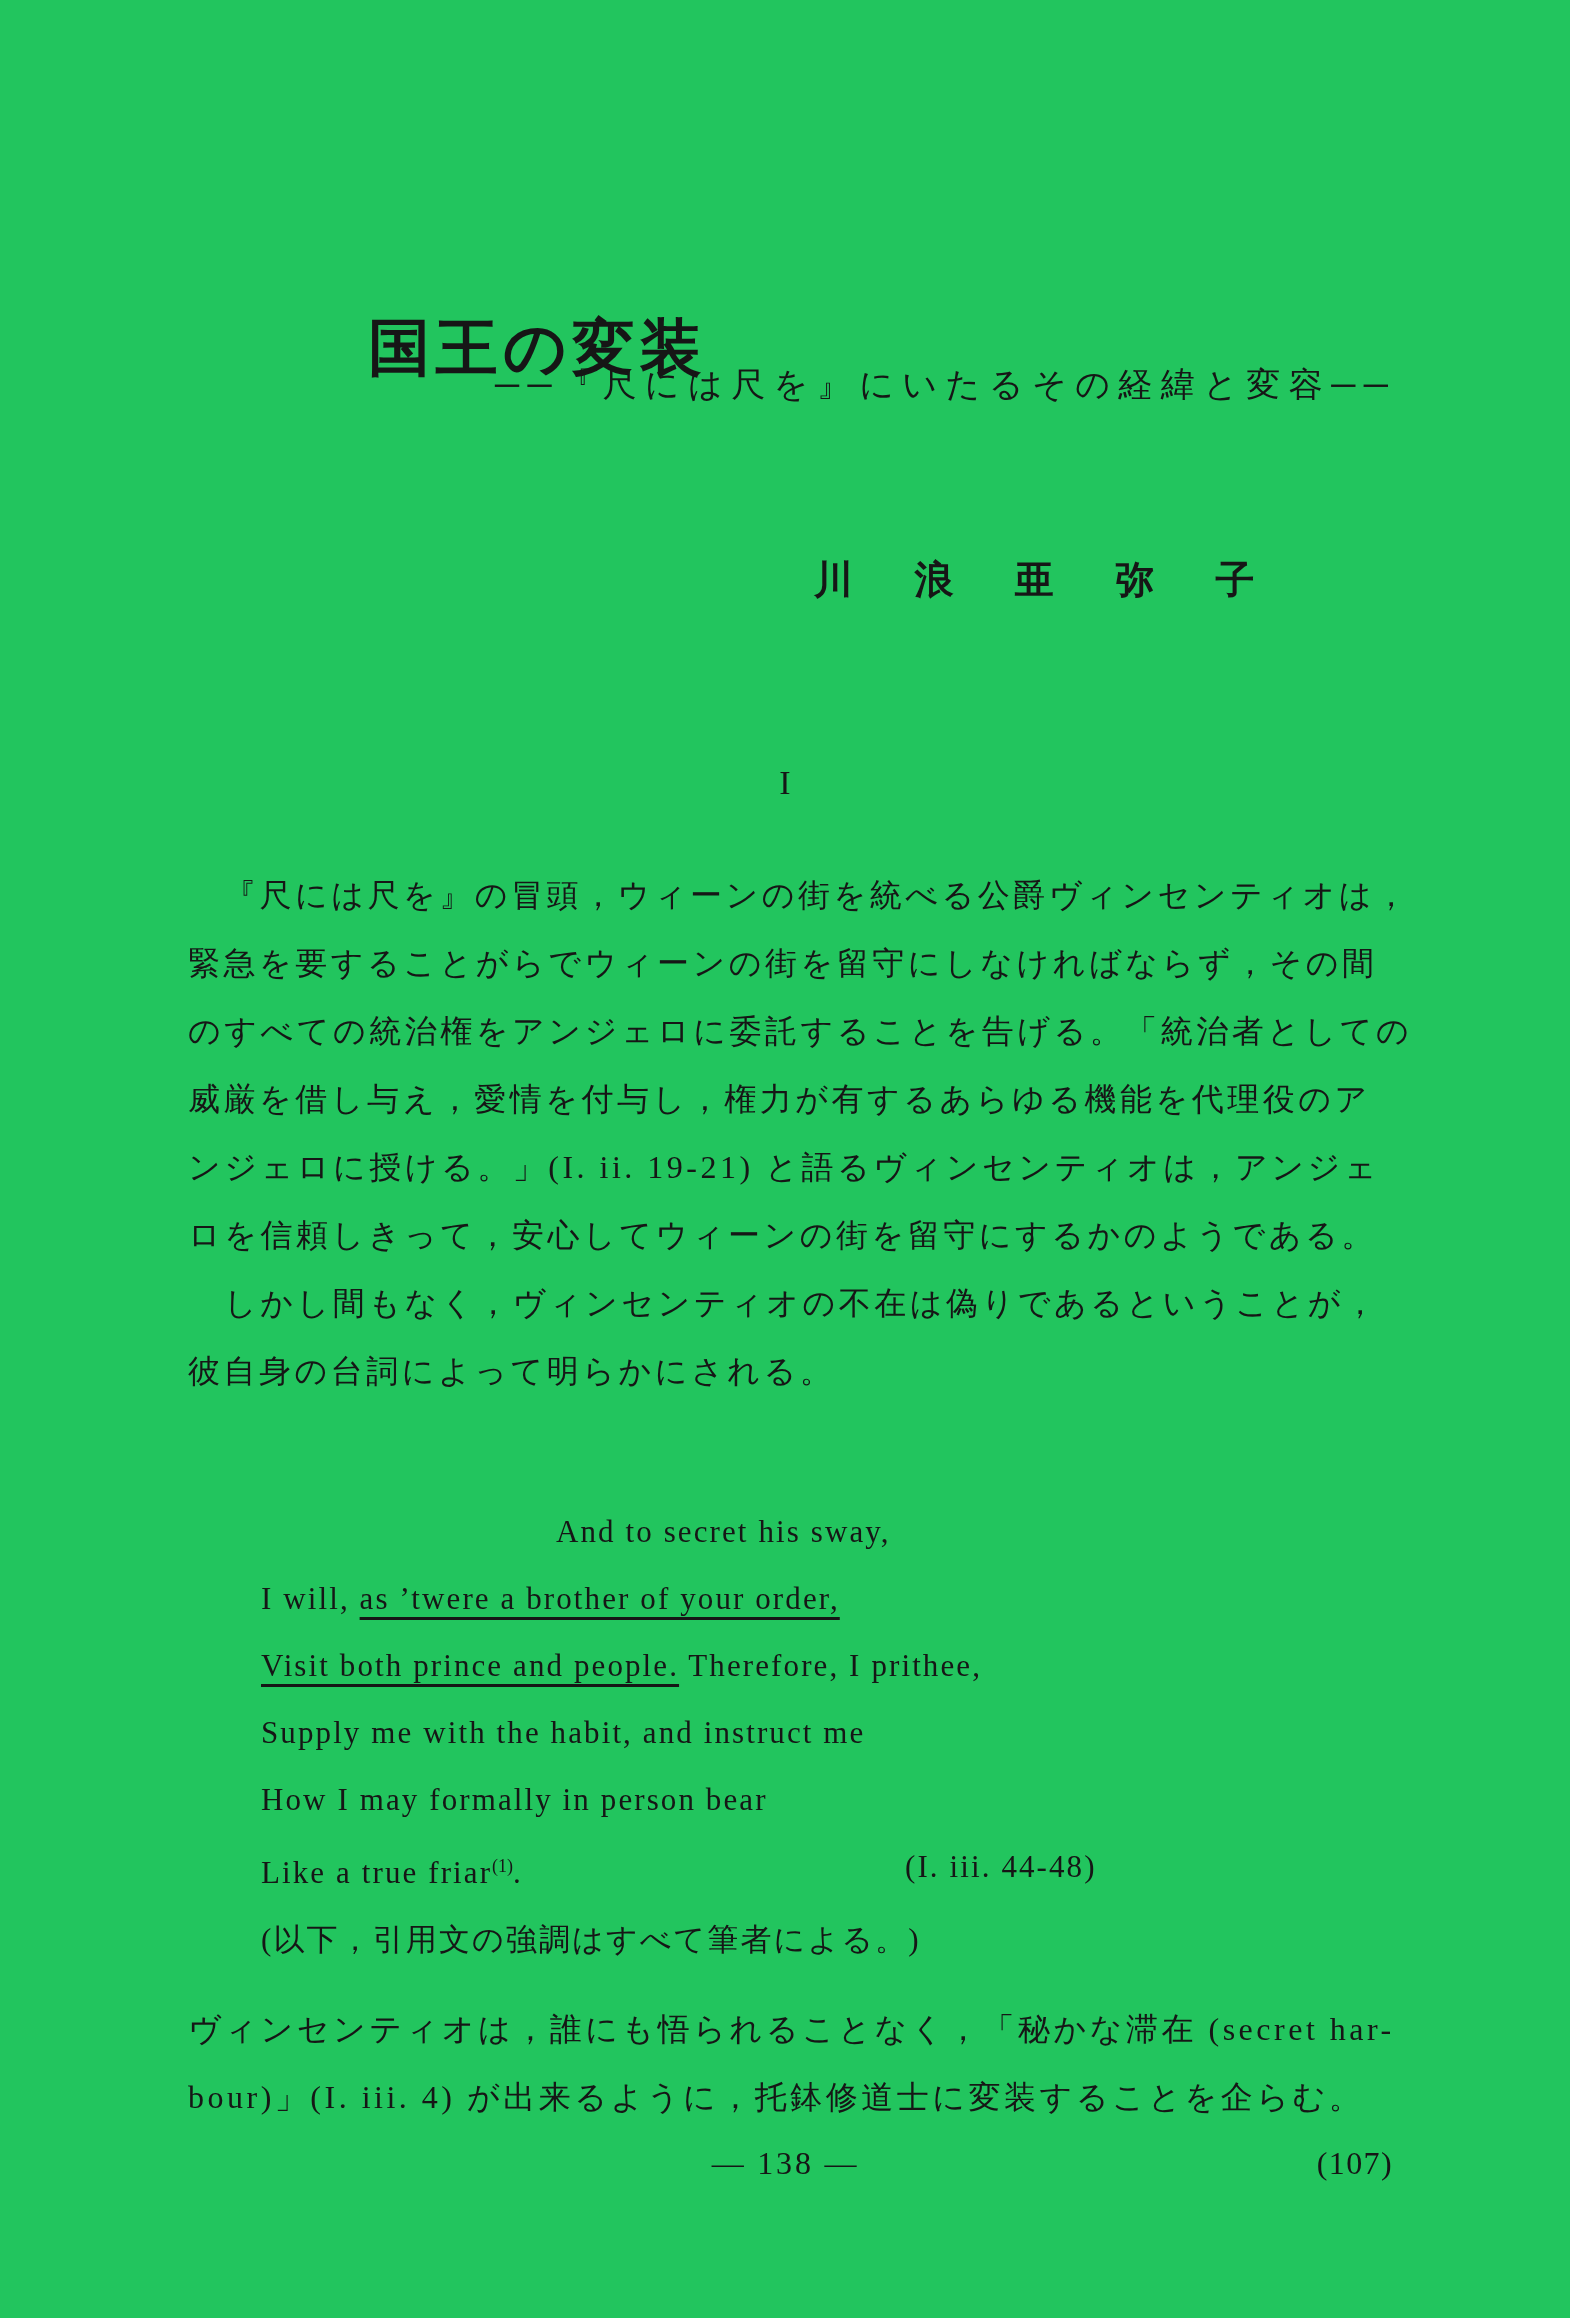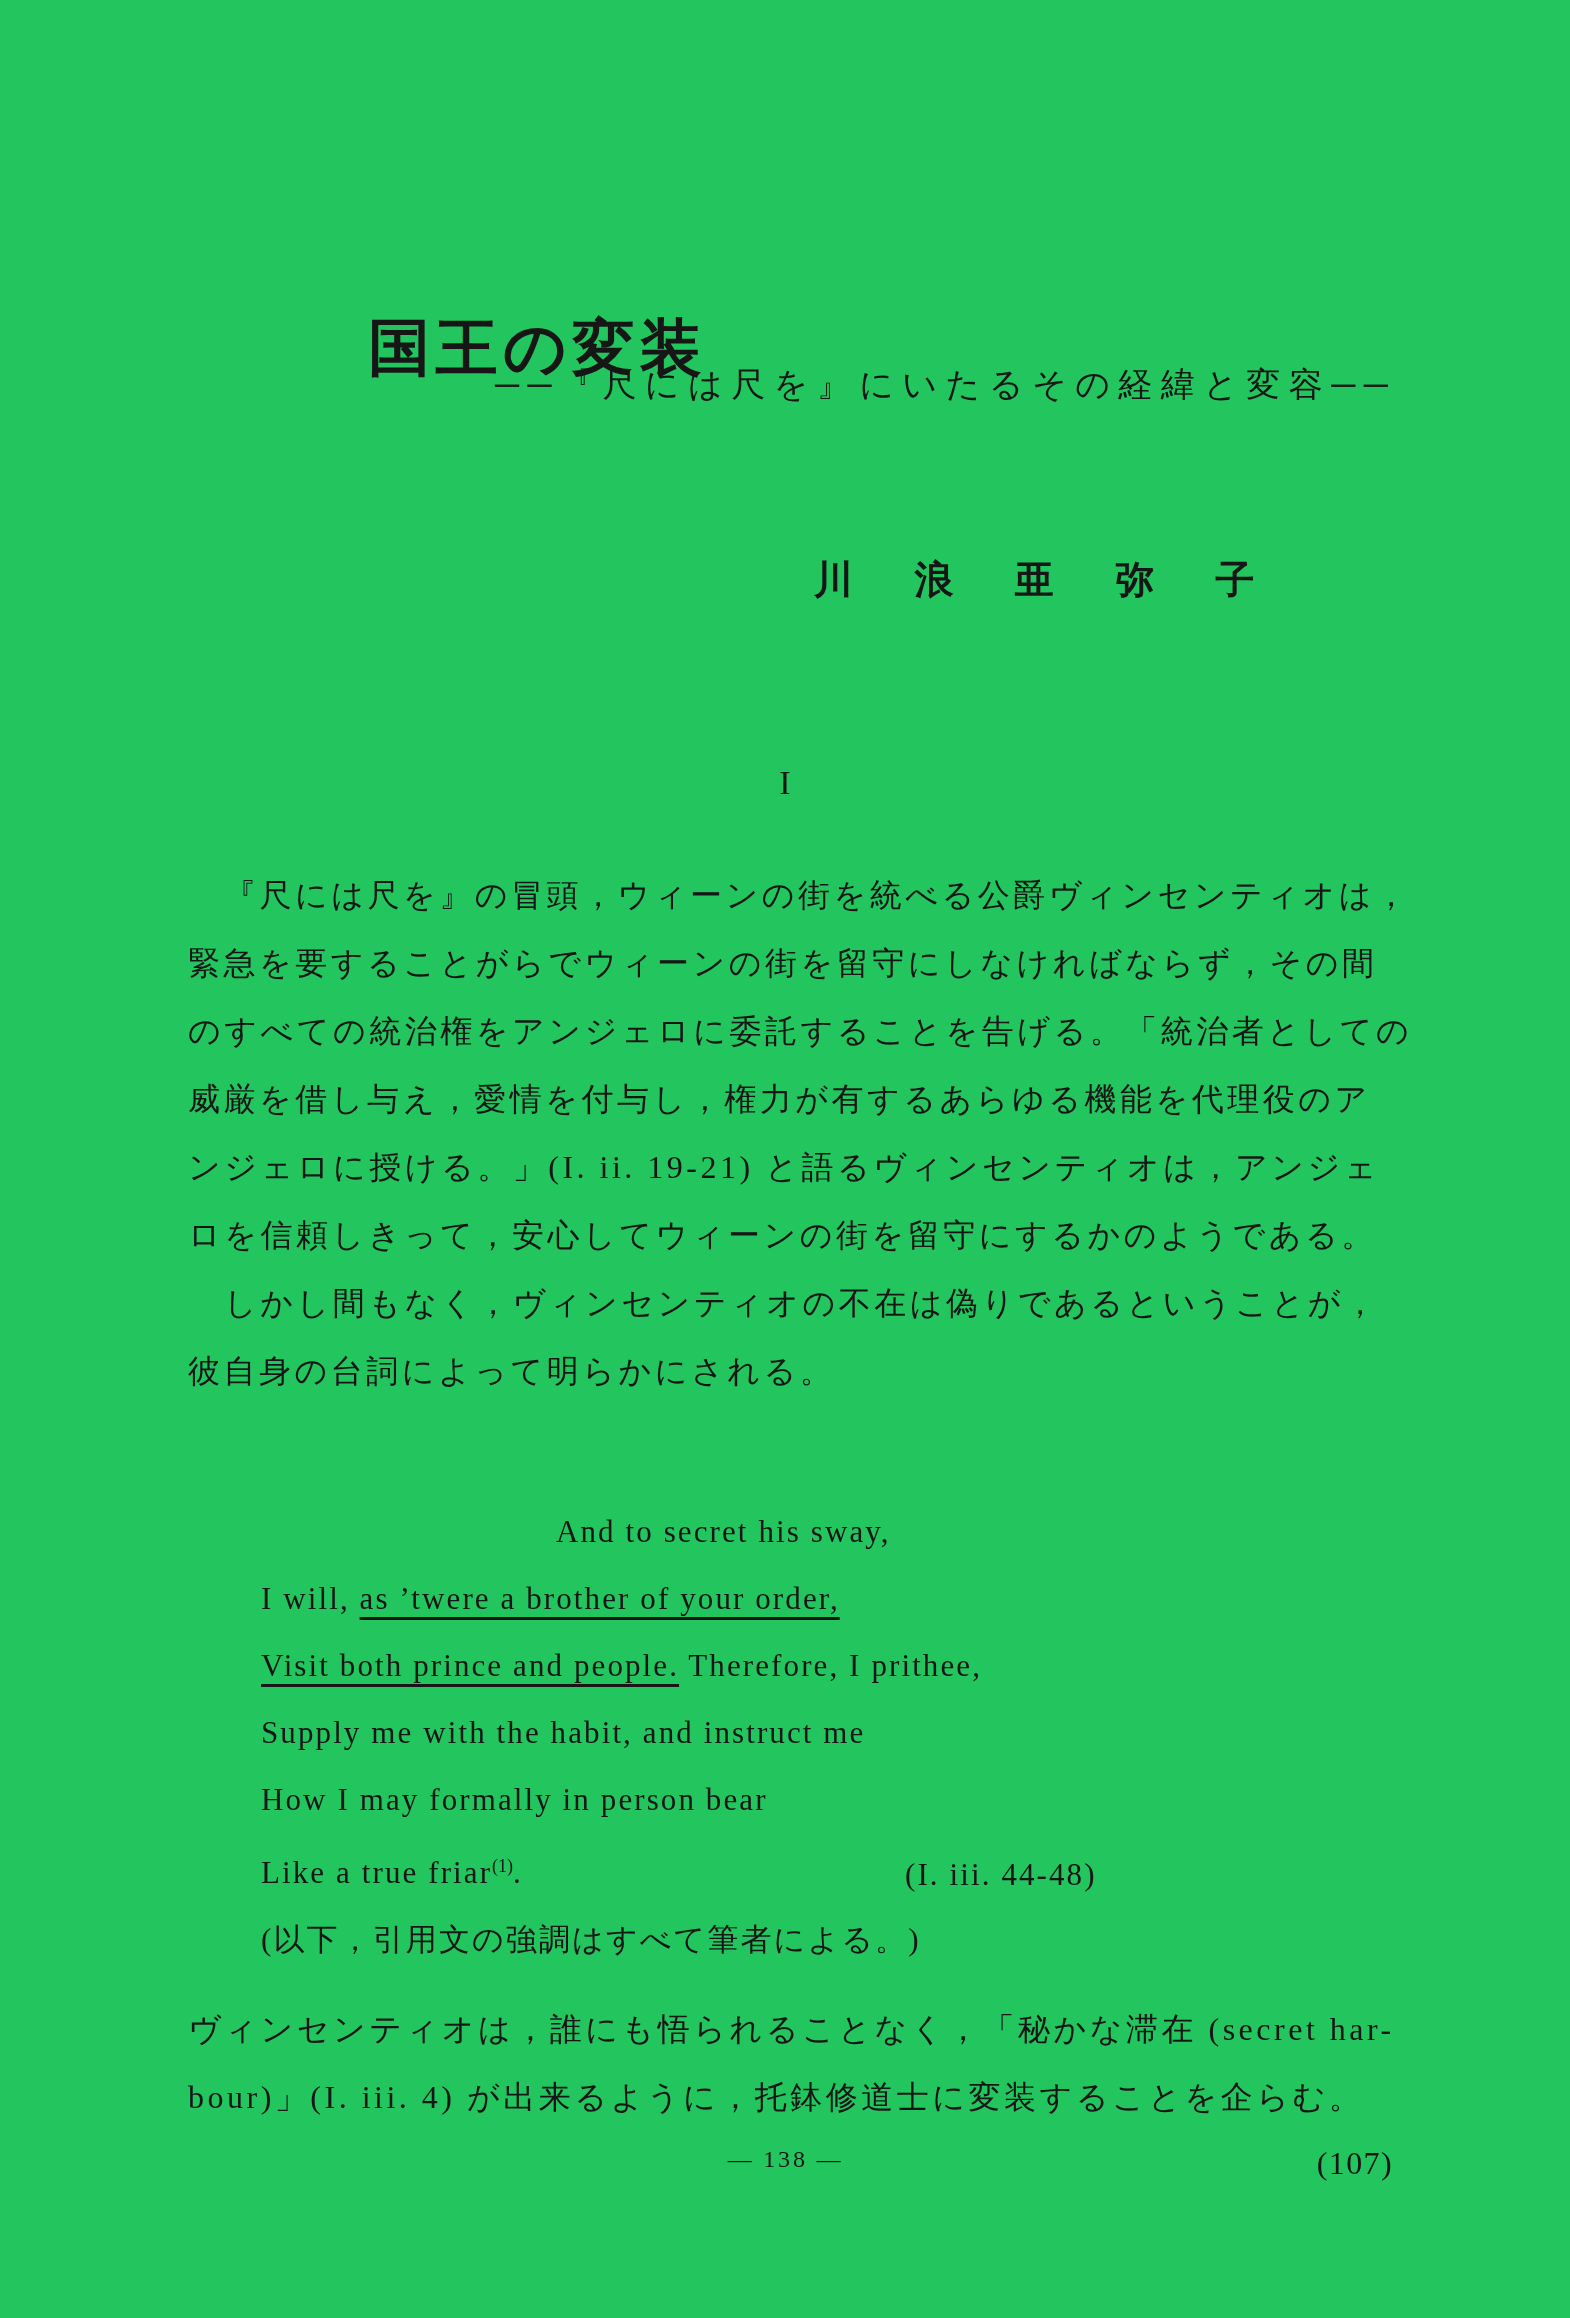--- a/index.html
+++ b/index.html
@@ -88,33 +88,33 @@
     margin-top: 35px;
   }
   .footnote-mark {
     vertical-align: super;
     font-size: 58%;
     letter-spacing: 0;
   }
   .quote-citation {
     position: absolute;
     left: 644px;
-    top: 8px;
+    top: 0;
   }
   .quote-note {
     text-align: left;
     letter-spacing: 2.1px;
   }
   .page-number {
     position: absolute;
     left: 0;
     top: 2147px;
     width: 100%;
     text-align: center;
-    font-size: 24px;
+    font-size: 32px;
     letter-spacing: 2.8px;
     line-height: 1;
   }
   .folio-number {
     position: absolute;
     right: 178px;
     top: 2147px;
     font-size: 32px;
     letter-spacing: 1.4px;
     line-height: 1;

